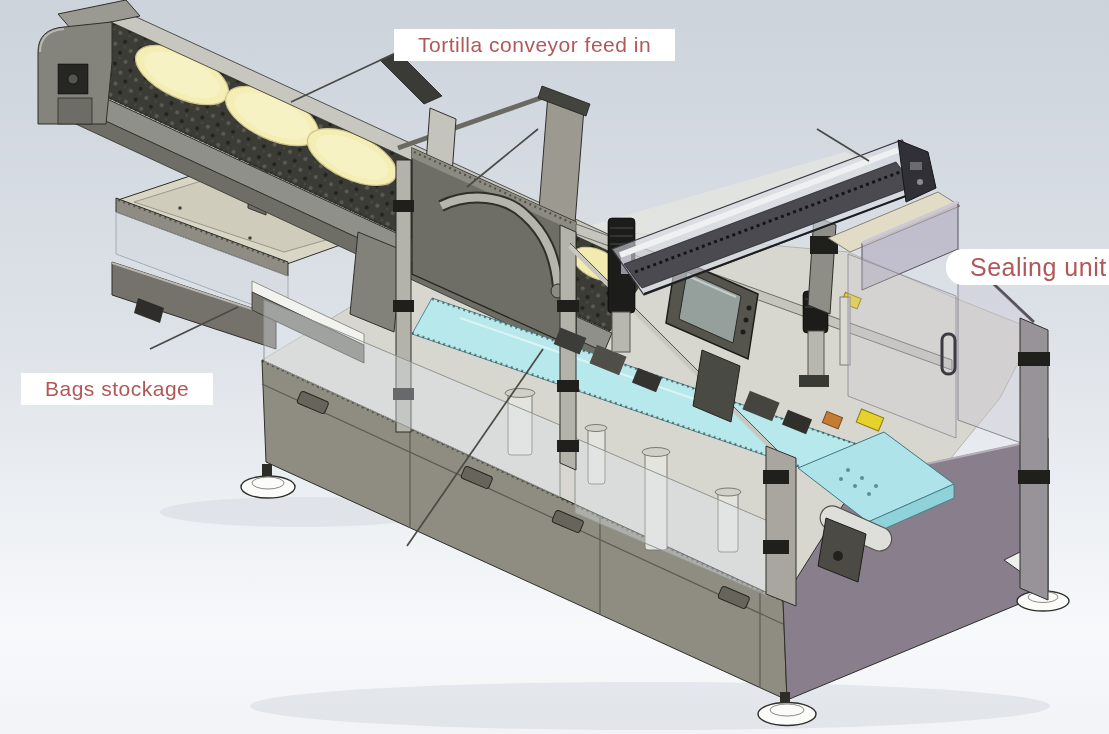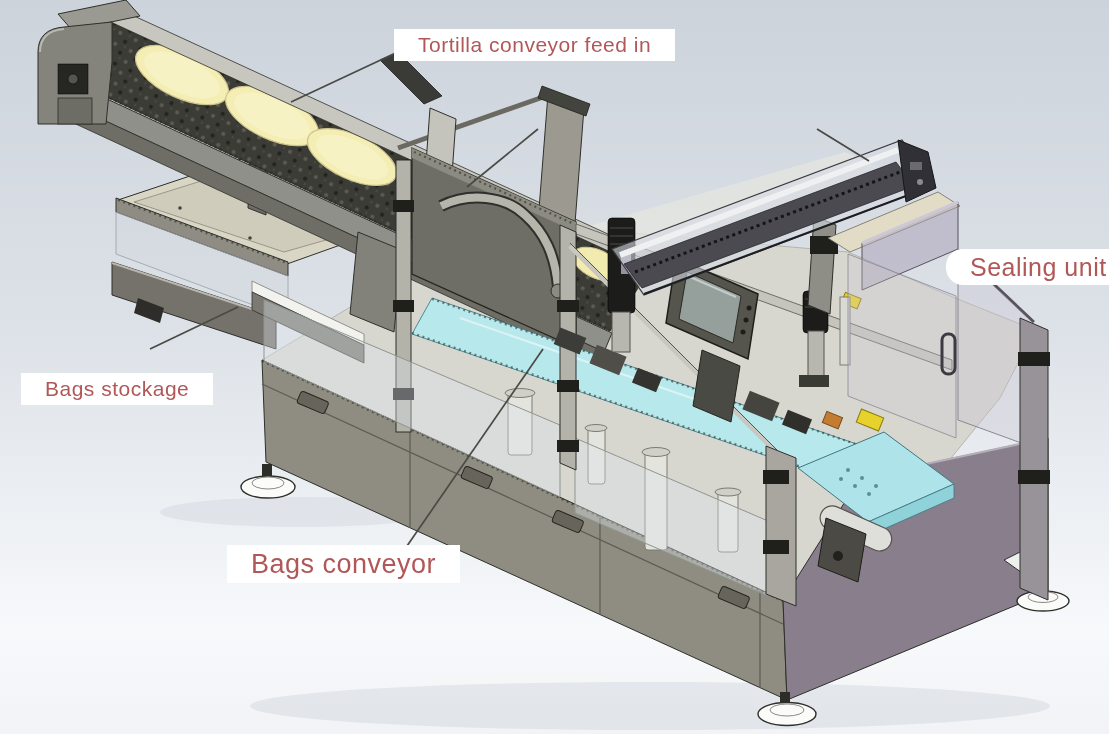--- a/index.html
+++ b/index.html
@@ -293,14 +293,13 @@
     <line class="leader" x1="538" y1="129" x2="467" y2="187"></line>
     <line class="leader" x1="817" y1="129" x2="869" y2="161"></line>
     <line class="leader" x1="150" y1="349" x2="238" y2="307"></line>
     <line class="leader" x1="407" y1="546" x2="543" y2="349"></line>
   </g>
 </svg>
 
 <div class="label" id="label-tortilla">Tortilla conveyor feed in</div>
 <div class="label" id="label-sealing">Sealing unit</div>
 <div class="label" id="label-stockage">Bags stockage</div>
-<div class="label" id="label-bagsconv">Bags conveyor</div>
 </div>
 
 </body></html>

